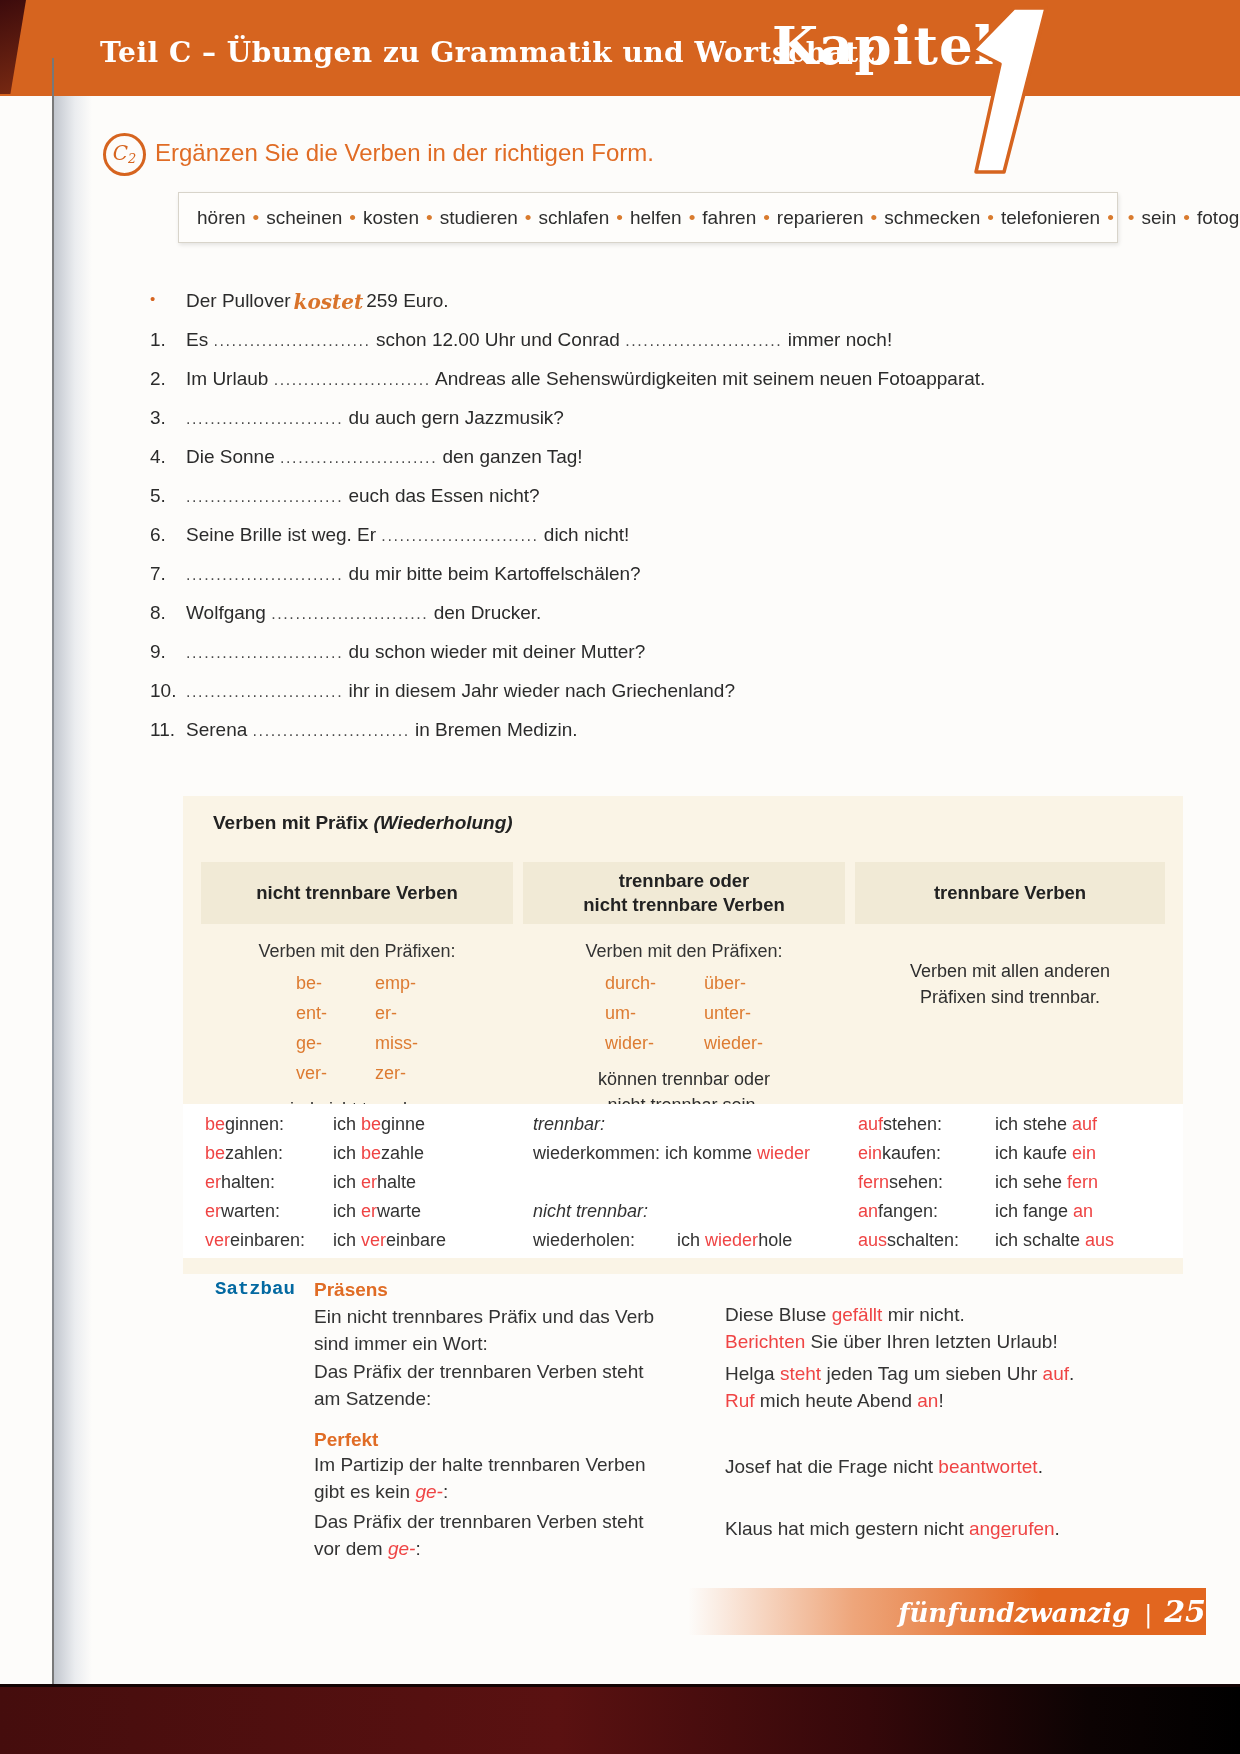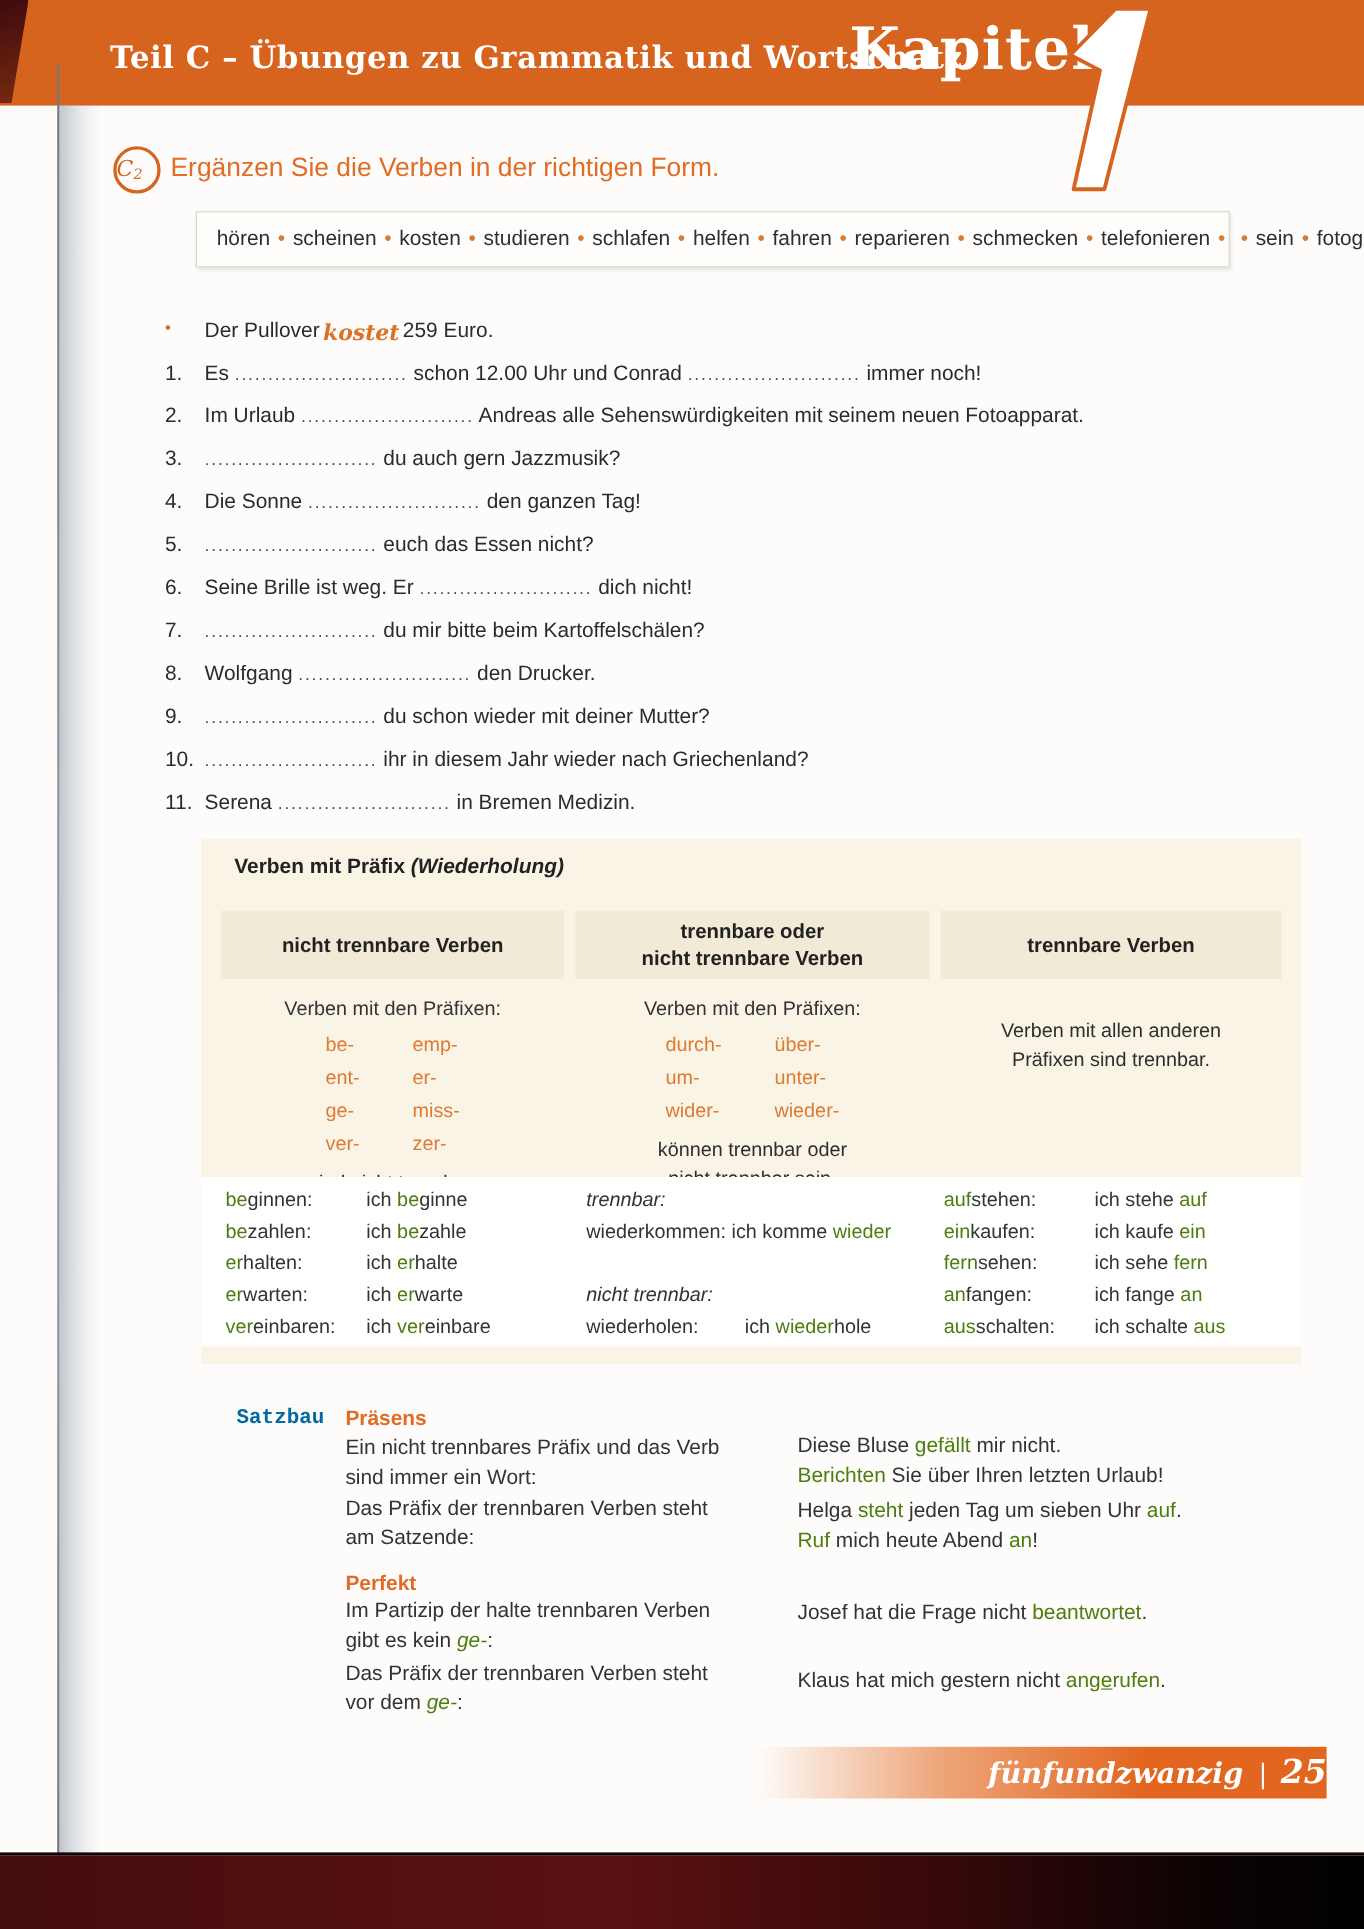--- a/index.html
+++ b/index.html
@@ -24,56 +24,56 @@
   
   .banner{position:absolute;left:0;top:0;width:1240px;height:96px;background:#d6641f;}
   .banner-title{position:absolute;left:100px;top:36px;font-family:"DejaVu Serif",serif;font-weight:bold;
                 font-size:28px;color:#ffffff;letter-spacing:.5px;}
   .kapitel{position:absolute;left:772px;top:14px;font-family:"DejaVu Serif",serif;font-weight:bold;
            font-size:53px;color:#fff;letter-spacing:1px;}
   .big-one{position:absolute;left:946px;top:2px;width:112px;height:176px;}
 
   
   .badge{position:absolute;left:103px;top:133px;width:37px;height:37px;border:3px solid #d6641f;
-         border-radius:50%;color:#d6641f;text-align:left;line-height:35px;
+         border-radius:50%;color:#d6641f;text-align:center;line-height:35px;
          font-family:"DejaVu Serif",serif;font-style:italic;}
   .badge .bc{font-size:20px;} .badge .bs{font-size:13px;vertical-align:-3px;}
   .ex-title{position:absolute;left:155px;top:139px;font-size:24px;color:#e06c25;}
 
   
   .word-box{position:absolute;left:178px;top:192px;width:902px;padding:9px 18px;background:#fefdfb;
             border:1px solid #d8d4ca;box-shadow:1px 2px 4px rgba(0,0,0,.10);
             font-size:19px;line-height:31px;color:#2e2e2e;}
   .word-box .sep{color:#d97b2e;padding:0 7px;}
 
   
   .ex-list{position:absolute;left:150px;top:290px;width:1000px;}
   .ex-row{display:flex;height:22px;margin-bottom:17px;font-size:19px;color:#2b2b2b;white-space:nowrap;}
   .ex-num{width:36px;flex:none;}
   .ex-marker{width:36px;flex:none;color:#d6641f;font-size:15px;}
   .answer{color:#d9732a;font-family:"DejaVu Serif",serif;font-style:italic;font-weight:bold;font-size:20px;padding:0 3px;}
   .dots{color:#4a4a4a;letter-spacing:1.6px;font-size:16px;}
 
   
-  .gram{position:absolute;left:183px;top:762px;width:1000px;height:478px;background:#faf4e6;}
+  .gram{position:absolute;left:183px;top:796px;width:1000px;height:478px;background:#faf4e6;}
   .gram-title{position:absolute;left:30px;top:16px;font-size:19px;font-weight:bold;color:#222;}
   .gram-title .ital{font-style:italic;}
   .gh{position:absolute;top:66px;height:62px;background:#f1ead6;display:flex;align-items:center;
       justify-content:center;text-align:center;font-weight:bold;font-size:18.5px;line-height:24px;color:#222;}
   .gh1{left:18px;width:312px;} .gh2{left:340px;width:322px;} .gh3{left:672px;width:310px;}
   .gb{position:absolute;top:142px;text-align:center;font-size:18px;line-height:26px;}
   .gb1{left:18px;width:312px;} .gb2{left:340px;width:322px;} .gb3{left:672px;width:310px;top:152px;}
   .prefix-grid{display:inline-grid;grid-template-columns:auto auto;column-gap:48px;row-gap:4px;
                margin-top:6px;text-align:left;color:#dd7b31;}
   .gb-note{margin-top:10px;color:#2e2e2e;}
   .conj-band{position:absolute;left:0;top:308px;width:1000px;height:154px;background:#fff;}
   .conj-row{position:relative;height:29px;font-size:18px;color:#333;white-space:nowrap;}
   .conj-row span.abs{position:absolute;top:0;}
   .c1t{left:22px;} .c1f{left:150px;} .c2c{left:350px;} .c3t{left:675px;} .c3f{left:812px;}
-  .org{color:#4d7c0f;} .ital{font-style:italic;} .undl{text-decoration:underline;}
+  .org{color:#ef4444;} .ital{font-style:italic;} .undl{text-decoration:underline;}
   .gapspan{display:inline-block;}
 
   
   .satzbau{position:absolute;left:215px;top:1276px;width:990px;height:310px;font-size:19px;line-height:27px;color:#333;}
   .sb-label{position:absolute;left:0;top:0;font-weight:bold;color:#0369a1;font-family:Liberation Mono, monospace;}
   .sb-abs{position:absolute;}
   .sb-head{font-weight:bold;color:#e06c25;}
   .sb-left{left:99px;width:352px;}
   .sb-right{left:510px;width:480px;}
 

